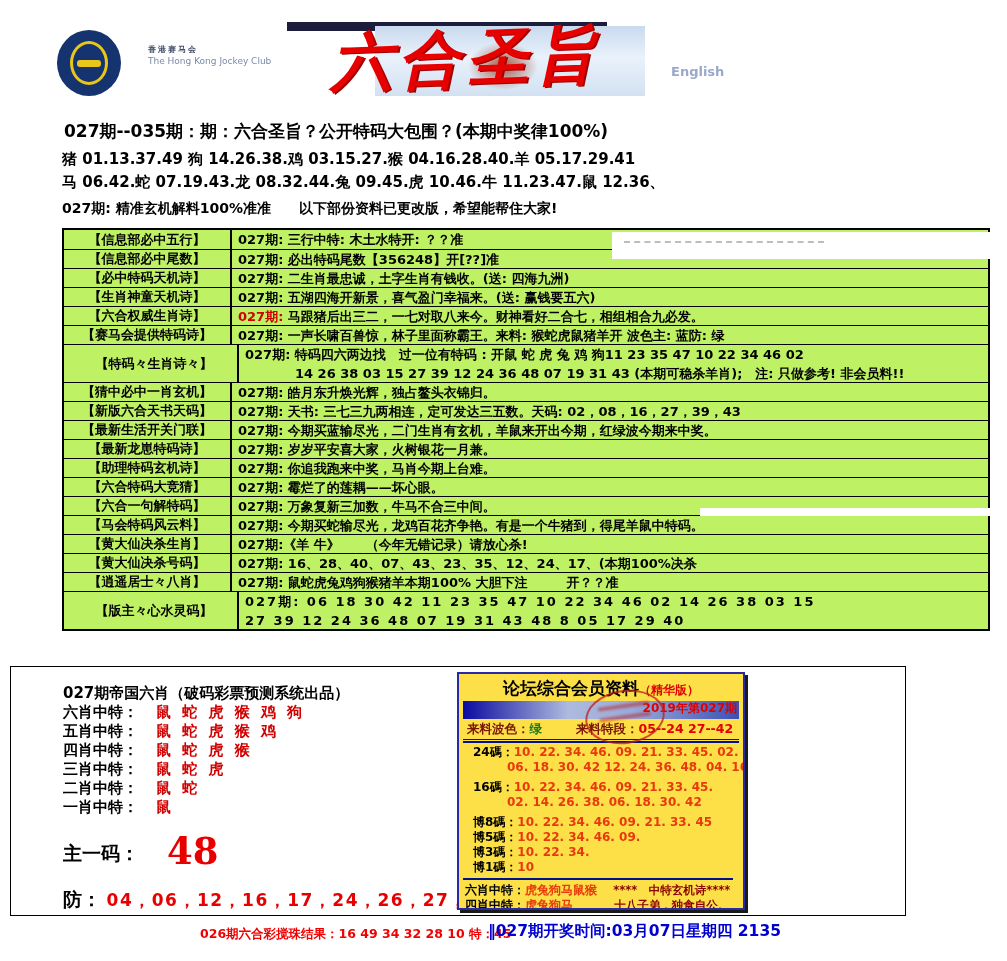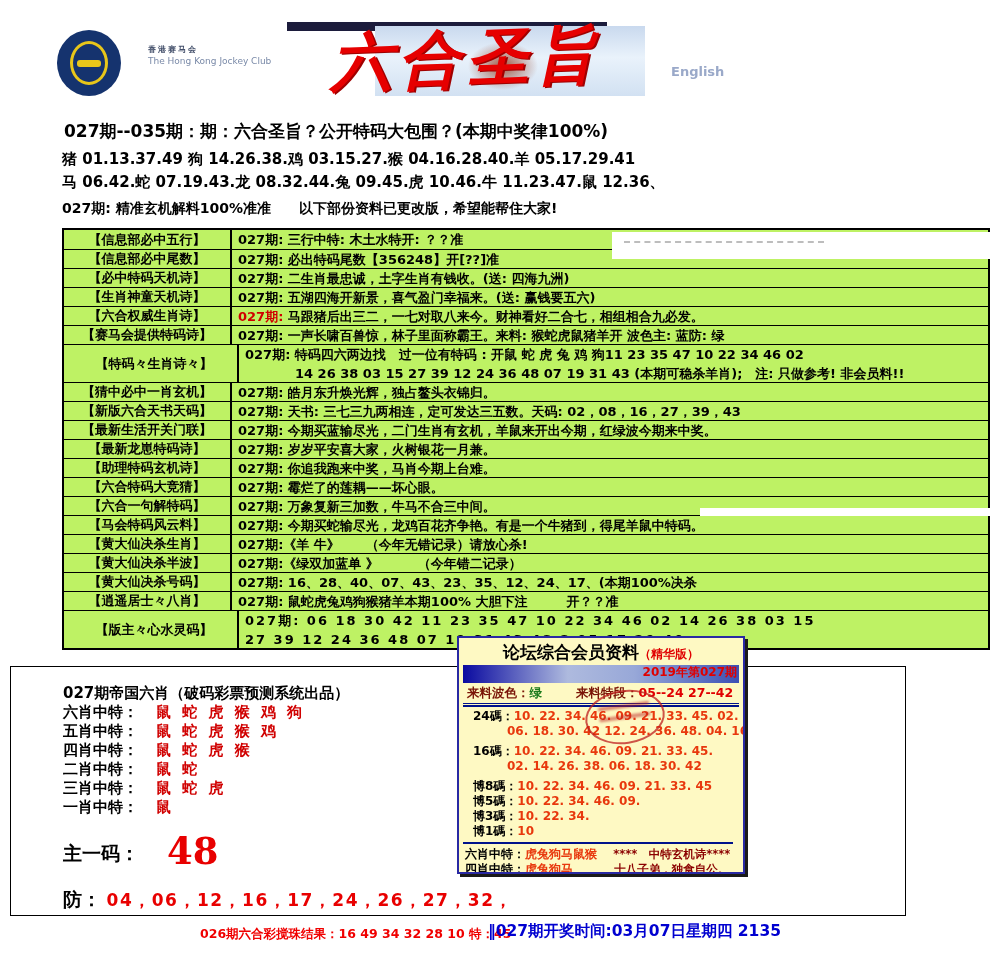--- a/index.html
+++ b/index.html
@@ -59,22 +59,22 @@
   .evalue { color:#d00000; margin-left:18px; letter-spacing:3px; }
   .main-code-row { margin-top:12px; display:flex; align-items:flex-end; }
   .mc-label { font-size:19px; line-height:40px; }
   .mc-value { font-size:37px; line-height:44px; color:#e80000; margin-left:28px;
     font-family:"DejaVu Serif", serif; }
   .guard-row { margin-top:14px; white-space:nowrap; }
   .g-label { font-size:19px; }
   .g-nums { font-size:17px; color:#e80000; letter-spacing:1.5px; }
 
   
-  .member-box { left:457px; top:636px; width:288px; height:238px;
-    border:2px solid #2929a3; box-shadow:3px 3px 0 #1a1a1a; background:#fef9c3;
+  .member-box { left:457px; top:672px; width:288px; height:238px;
+    border:2px solid #2929a3; box-shadow:3px 3px 0 #1a1a1a; background:#fde047;
     overflow:hidden; }
   .mb-title { text-align:center; font-size:17px; margin:3px 0 1px; white-space:nowrap; }
   .mb-title-suffix { font-size:12px; color:#e00000; }
   .mb-bar { height:18px; margin:0 4px; position:relative;
     background:linear-gradient(90deg,#0a0aa0 0%,#aebade 38%,#98a8d8 62%,#3c50b4 100%); }
   .mb-period { position:absolute; right:2px; top:-1px; font-size:12px; color:#e00000; }
   .mb-wave { font-size:12.5px; margin:2px 8px 1px; white-space:nowrap; }
   .lbl-maroon { color:#7a1507; }
   .val-green { color:#1a7a1a; }
   .val-red { color:#e00000; }
@@ -182,24 +182,20 @@
   </div>
   <div class="trow">
     <div class="tlabel">【马会特码风云料】</div>
     <div class="tcontent">027期: 今期买蛇输尽光，龙鸡百花齐争艳。有是一个牛猪到，得尾羊鼠中特码。</div>
   </div>
   <div class="trow">
     <div class="tlabel">【黄大仙决杀生肖】</div>
     <div class="tcontent">027期:《羊 牛》　　（今年无错记录）请放心杀!</div>
   </div>
   <div class="trow">
-    <div class="tlabel">【黄大仙决杀半波】</div>
-    <div class="tcontent">027期:《绿双加蓝单 》　　　（今年错二记录）</div>
-  </div>
-  <div class="trow">
     <div class="tlabel">【黄大仙决杀号码】</div>
     <div class="tcontent">027期: 16、28、40、07、43、23、35、12、24、17、(本期100%决杀</div>
   </div>
   <div class="trow">
     <div class="tlabel">【逍遥居士々八肖】</div>
     <div class="tcontent">027期: 鼠蛇虎兔鸡狗猴猪羊本期100% 大胆下注　　　开？？准</div>
   </div>
   <div class="trow h2">
     <div class="tlabel">【版主々心水灵码】</div>
     <div class="tcontent" style="letter-spacing:2px;">
@@ -214,22 +210,22 @@
 </div>
 <div class="abs overlay2"></div>
 
 <div class="abs bottom-frame"></div>
 
 <div class="abs empire">
   <div class="empire-title">027期帝国六肖（破码彩票预测系统出品）</div>
   <div class="erow"><span>六肖中特：</span><span class="evalue">鼠 蛇 虎 猴 鸡 狗</span></div>
   <div class="erow"><span>五肖中特：</span><span class="evalue">鼠 蛇 虎 猴 鸡</span></div>
   <div class="erow"><span>四肖中特：</span><span class="evalue">鼠 蛇 虎 猴</span></div>
+  <div class="erow"><span>三肖中特：</span><span class="evalue">鼠 蛇 虎</span></div>
   <div class="erow"><span>二肖中特：</span><span class="evalue">鼠 蛇</span></div>
-  <div class="erow"><span>三肖中特：</span><span class="evalue">鼠 蛇 虎</span></div>
   <div class="erow"><span>一肖中特：</span><span class="evalue">鼠</span></div>
   <div class="main-code-row">
     <span class="mc-label">主一码：</span>
     <span class="mc-value">48</span>
   </div>
   <div class="guard-row">
     <span class="g-label">防：</span>
     <span class="g-nums">04，06，12，16，17，24，26，27，32，</span>
   </div>
 </div>

